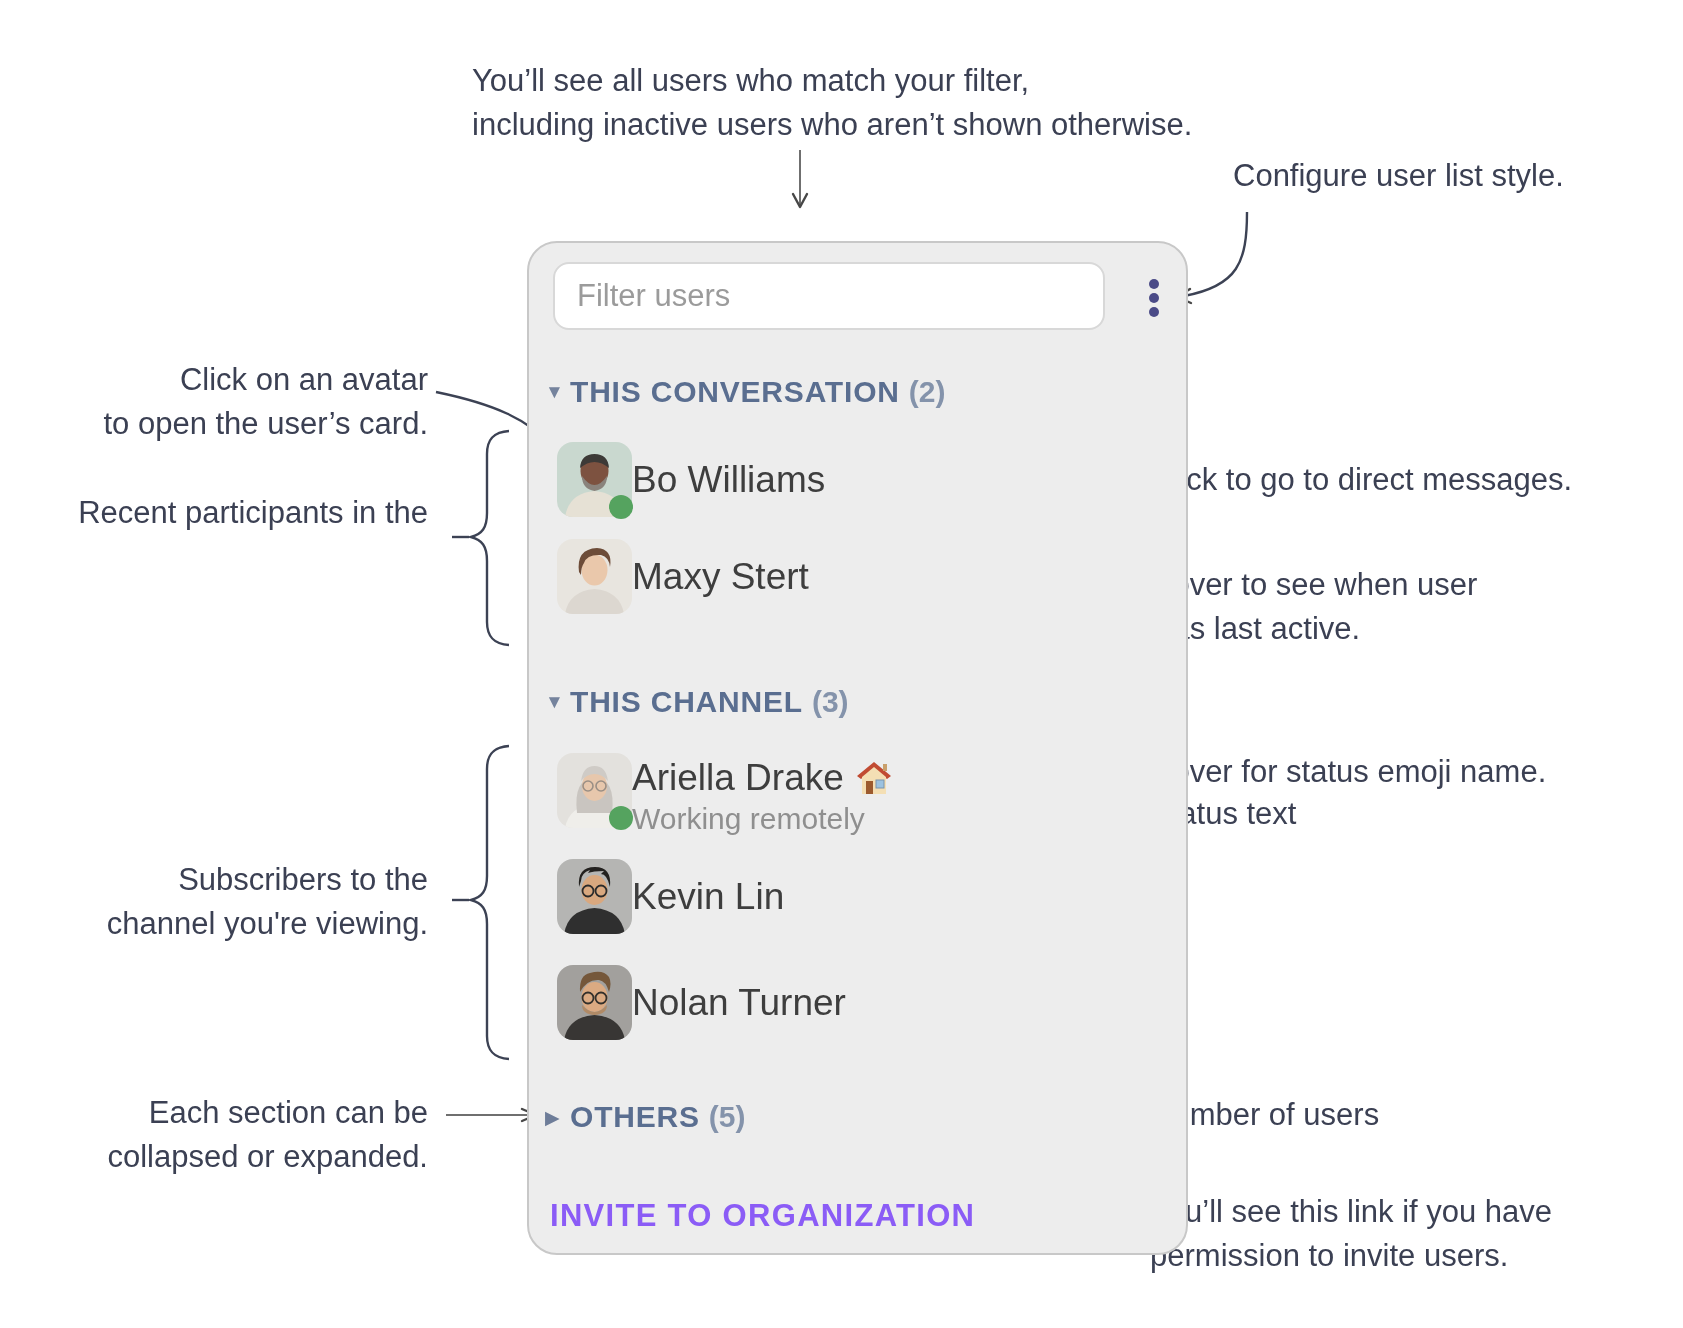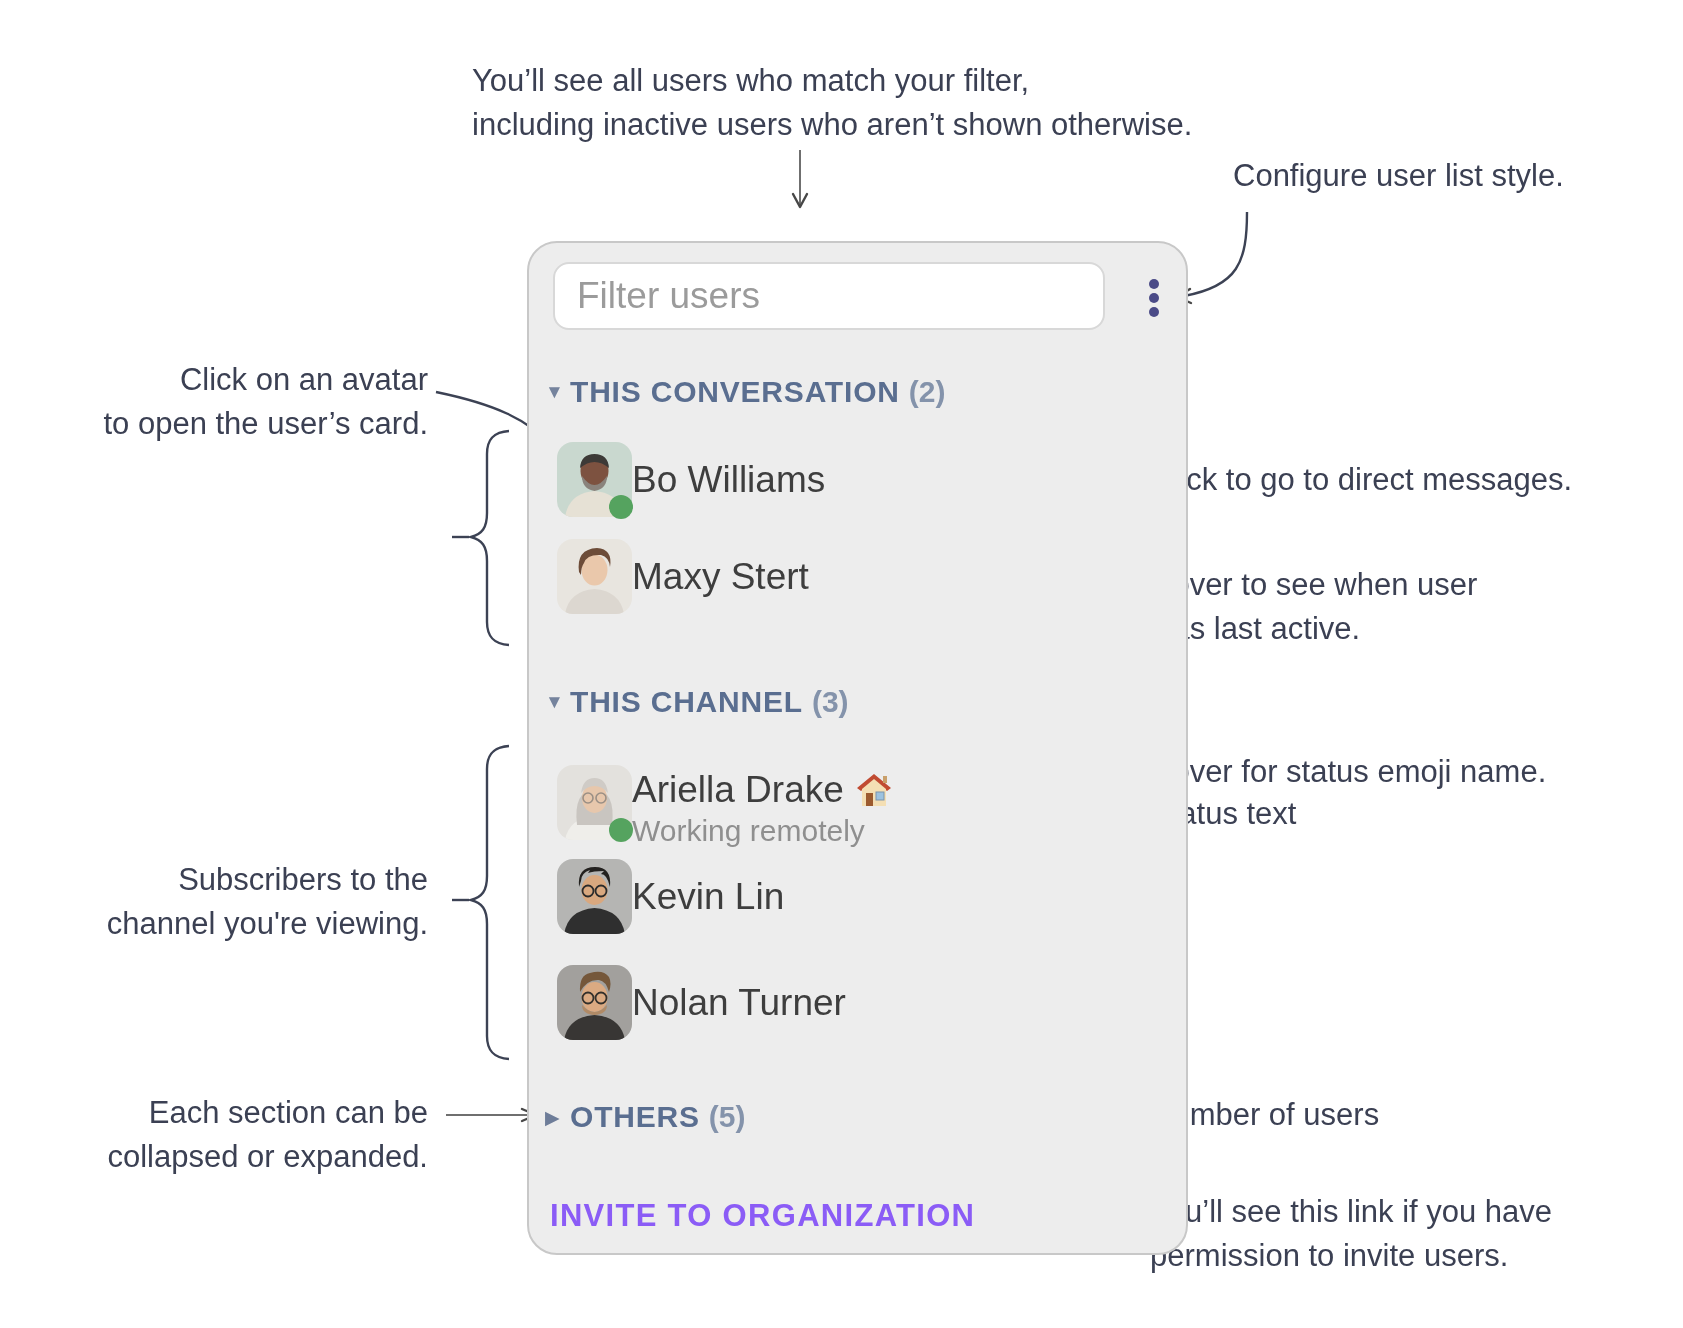--- a/index.html
+++ b/index.html
@@ -15,21 +15,21 @@
 
   
   .note { position:absolute; color:#3b4053; font-size:31px; line-height:44px; white-space:nowrap; }
   .note.right-align { text-align:right; }
 
   
   .panel { position:absolute; left:527px; top:241px; width:661px; height:1014px;
            background:#ededed; border:2px solid #c8c8c8; border-radius:30px; }
   .filter { position:absolute; left:24px; top:19px; width:552px; height:68px;
             background:#ffffff; border:2px solid #d8d8d8; border-radius:16px;
-            font-family:"Liberation Sans", sans-serif; font-size:37px; color:#c2410c; padding:0 22px; outline:none; }
+            font-family:"Liberation Sans", sans-serif; font-size:31px; color:#c2410c; padding:0 22px; outline:none; }
   .filter::placeholder { color:#9b9b9b; opacity:1; }
   .kebab { position:absolute; left:614px; top:34px; width:22px; padding:2px 6px;
            display:flex; flex-direction:column; gap:4px; cursor:pointer; background:none; border:none; }
   .kebab i { width:10px; height:10px; border-radius:50%; background:#4b4b87; }
 
   .sect-head { position:absolute; left:16px; display:flex; align-items:center; cursor:pointer;
                background:none; border:none; font-family:"Liberation Sans", sans-serif; }
   .tri { font-size:19px; color:#75839d; width:25px; text-align:left; }
   .sect-title { font-size:30px; font-weight:bold; letter-spacing:0.8px; color:#5a6e90; }
   .sect-count { font-size:30px; font-weight:bold; color:#8493ab; margin-left:9px; }
@@ -92,20 +92,21 @@
   </div>
 
   <div class="note" style="left:1233px; top:154px;text-align:center;">Configure user list style.</div>
 
   <div class="note right-align" style="right:1255px; top:358px;">
     <div>Click on an avatar</div>
     <div>to open the user’s card.</div>
   </div>
 
   <div class="note right-align" style="right:1255px; top:491px;">
+    <div>Recent participants in the</div>
   </div>
 
   <div class="note right-align" style="right:1255px; top:858px;">
     <div>Subscribers to the</div>
     <div>channel you're viewing.</div>
   </div>
 
   <div class="note right-align" style="right:1255px; top:1091px;">
     <div>Each section can be</div>
     <div>collapsed or expanded.</div>
@@ -171,21 +172,21 @@
       </span>
       <span class="uname">Maxy Stert</span>
     </div>
 
     <button class="sect-head" style="top:442px;">
       <span class="tri">▼</span>
       <span class="sect-title">THIS CHANNEL</span>
       <span class="sect-count">(3)</span>
     </button>
 
-    <div class="row" style="top:506px;margin-top:12px;">
+    <div class="row" style="top:506px;">
       <span class="avatar-wrap">
         <svg width="75" height="75" viewBox="0 0 75 75">
           <rect width="75" height="75" fill="#e3e1dd"></rect>
           <path d="M8 75 Q12 53 37.5 51 Q63 53 67 75 Z" fill="#efeeea"></path>
           <path d="M20 60 Q16 26 37.5 24 Q59 26 55 60 Z" fill="#c9c5c0"></path>
           <ellipse cx="37.5" cy="33" rx="12.5" ry="15" fill="#e7c7ac"></ellipse>
           <path d="M24 28 Q26 13 37.5 13 Q49 13 51 28 Q45 21 37.5 21 Q30 21 24 28 Z" fill="#cfcbc6"></path>
           <circle cx="31" cy="33" r="5" fill="none" stroke="#9a8f85" stroke-width="1.6"></circle>
           <circle cx="44" cy="33" r="5" fill="none" stroke="#9a8f85" stroke-width="1.6"></circle>
         </svg>

